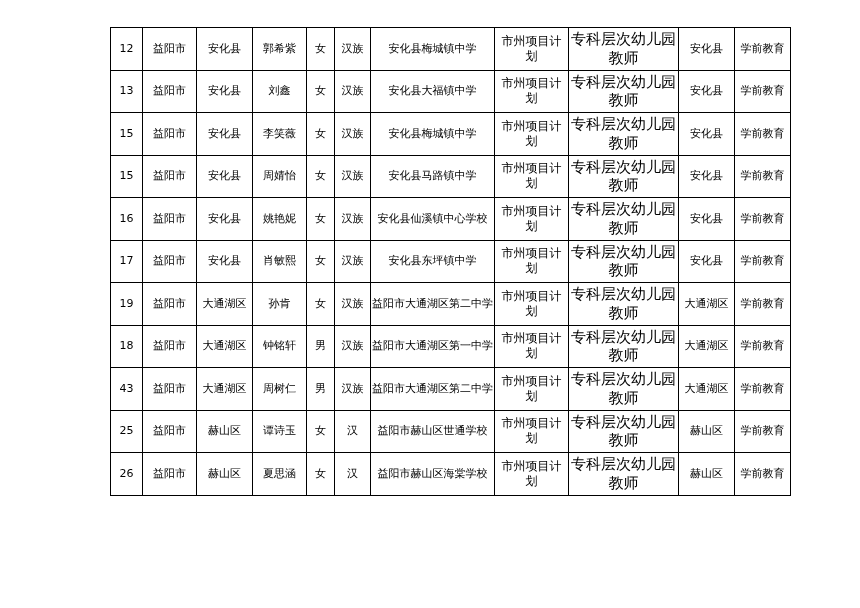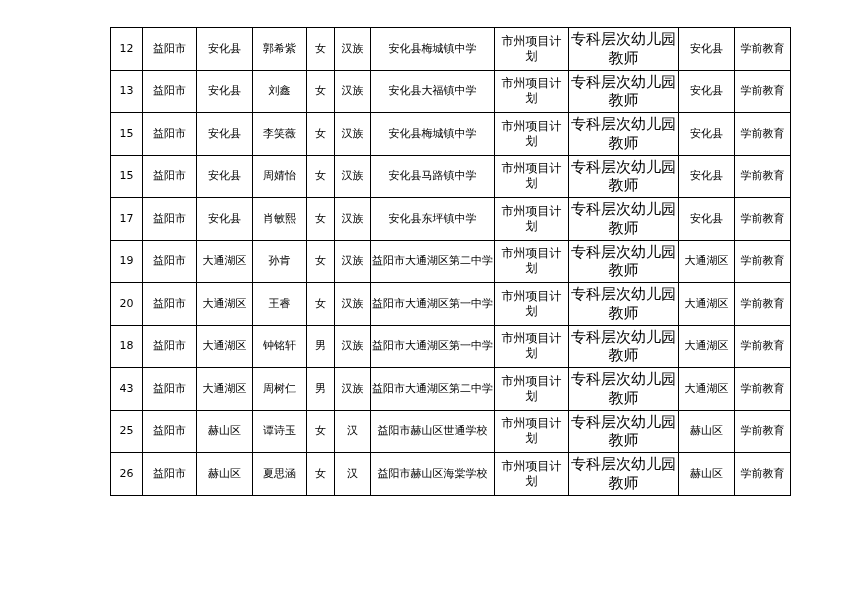--- a/index.html
+++ b/index.html
@@ -124,53 +124,53 @@
             <td>周婧怡</td>
             <td>女</td>
             <td>汉族</td>
             <td class="school">安化县马路镇中学</td>
             <td class="plan">市州项目计划</td>
             <td class="type">专科层次幼儿园教师</td>
             <td>安化县</td>
             <td>学前教育</td>
           </tr>
           <tr>
+            <td class="idx">16</td>
+            <td>益阳市</td>
+            <td>安化县</td>
+            <td>姚艳妮</td>
+            <td>女</td>
+            <td>汉族</td>
+            <td class="school">安化县仙溪镇中心学校</td>
+            <td class="plan">市州项目计划</td>
+            <td class="type">专科层次幼儿园教师</td>
+            <td>安化县</td>
+            <td>学前教育</td>
+          </tr>
+          <tr>
             <td class="idx">17</td>
             <td>益阳市</td>
             <td>安化县</td>
             <td>肖敏熙</td>
             <td>女</td>
             <td>汉族</td>
             <td class="school">安化县东坪镇中学</td>
             <td class="plan">市州项目计划</td>
             <td class="type">专科层次幼儿园教师</td>
             <td>安化县</td>
             <td>学前教育</td>
           </tr>
           <tr>
             <td class="idx">19</td>
             <td>益阳市</td>
             <td>大通湖区</td>
             <td>孙肯</td>
             <td>女</td>
             <td>汉族</td>
             <td class="school">益阳市大通湖区第二中学</td>
-            <td class="plan">市州项目计划</td>
-            <td class="type">专科层次幼儿园教师</td>
-            <td>大通湖区</td>
-            <td>学前教育</td>
-          </tr>
-          <tr>
-            <td class="idx">20</td>
-            <td>益阳市</td>
-            <td>大通湖区</td>
-            <td>王睿</td>
-            <td>女</td>
-            <td>汉族</td>
-            <td class="school">益阳市大通湖区第一中学</td>
             <td class="plan">市州项目计划</td>
             <td class="type">专科层次幼儿园教师</td>
             <td>大通湖区</td>
             <td>学前教育</td>
           </tr>
           <tr>
             <td class="idx">18</td>
             <td>益阳市</td>
             <td>大通湖区</td>
             <td>钟铭轩</td>

